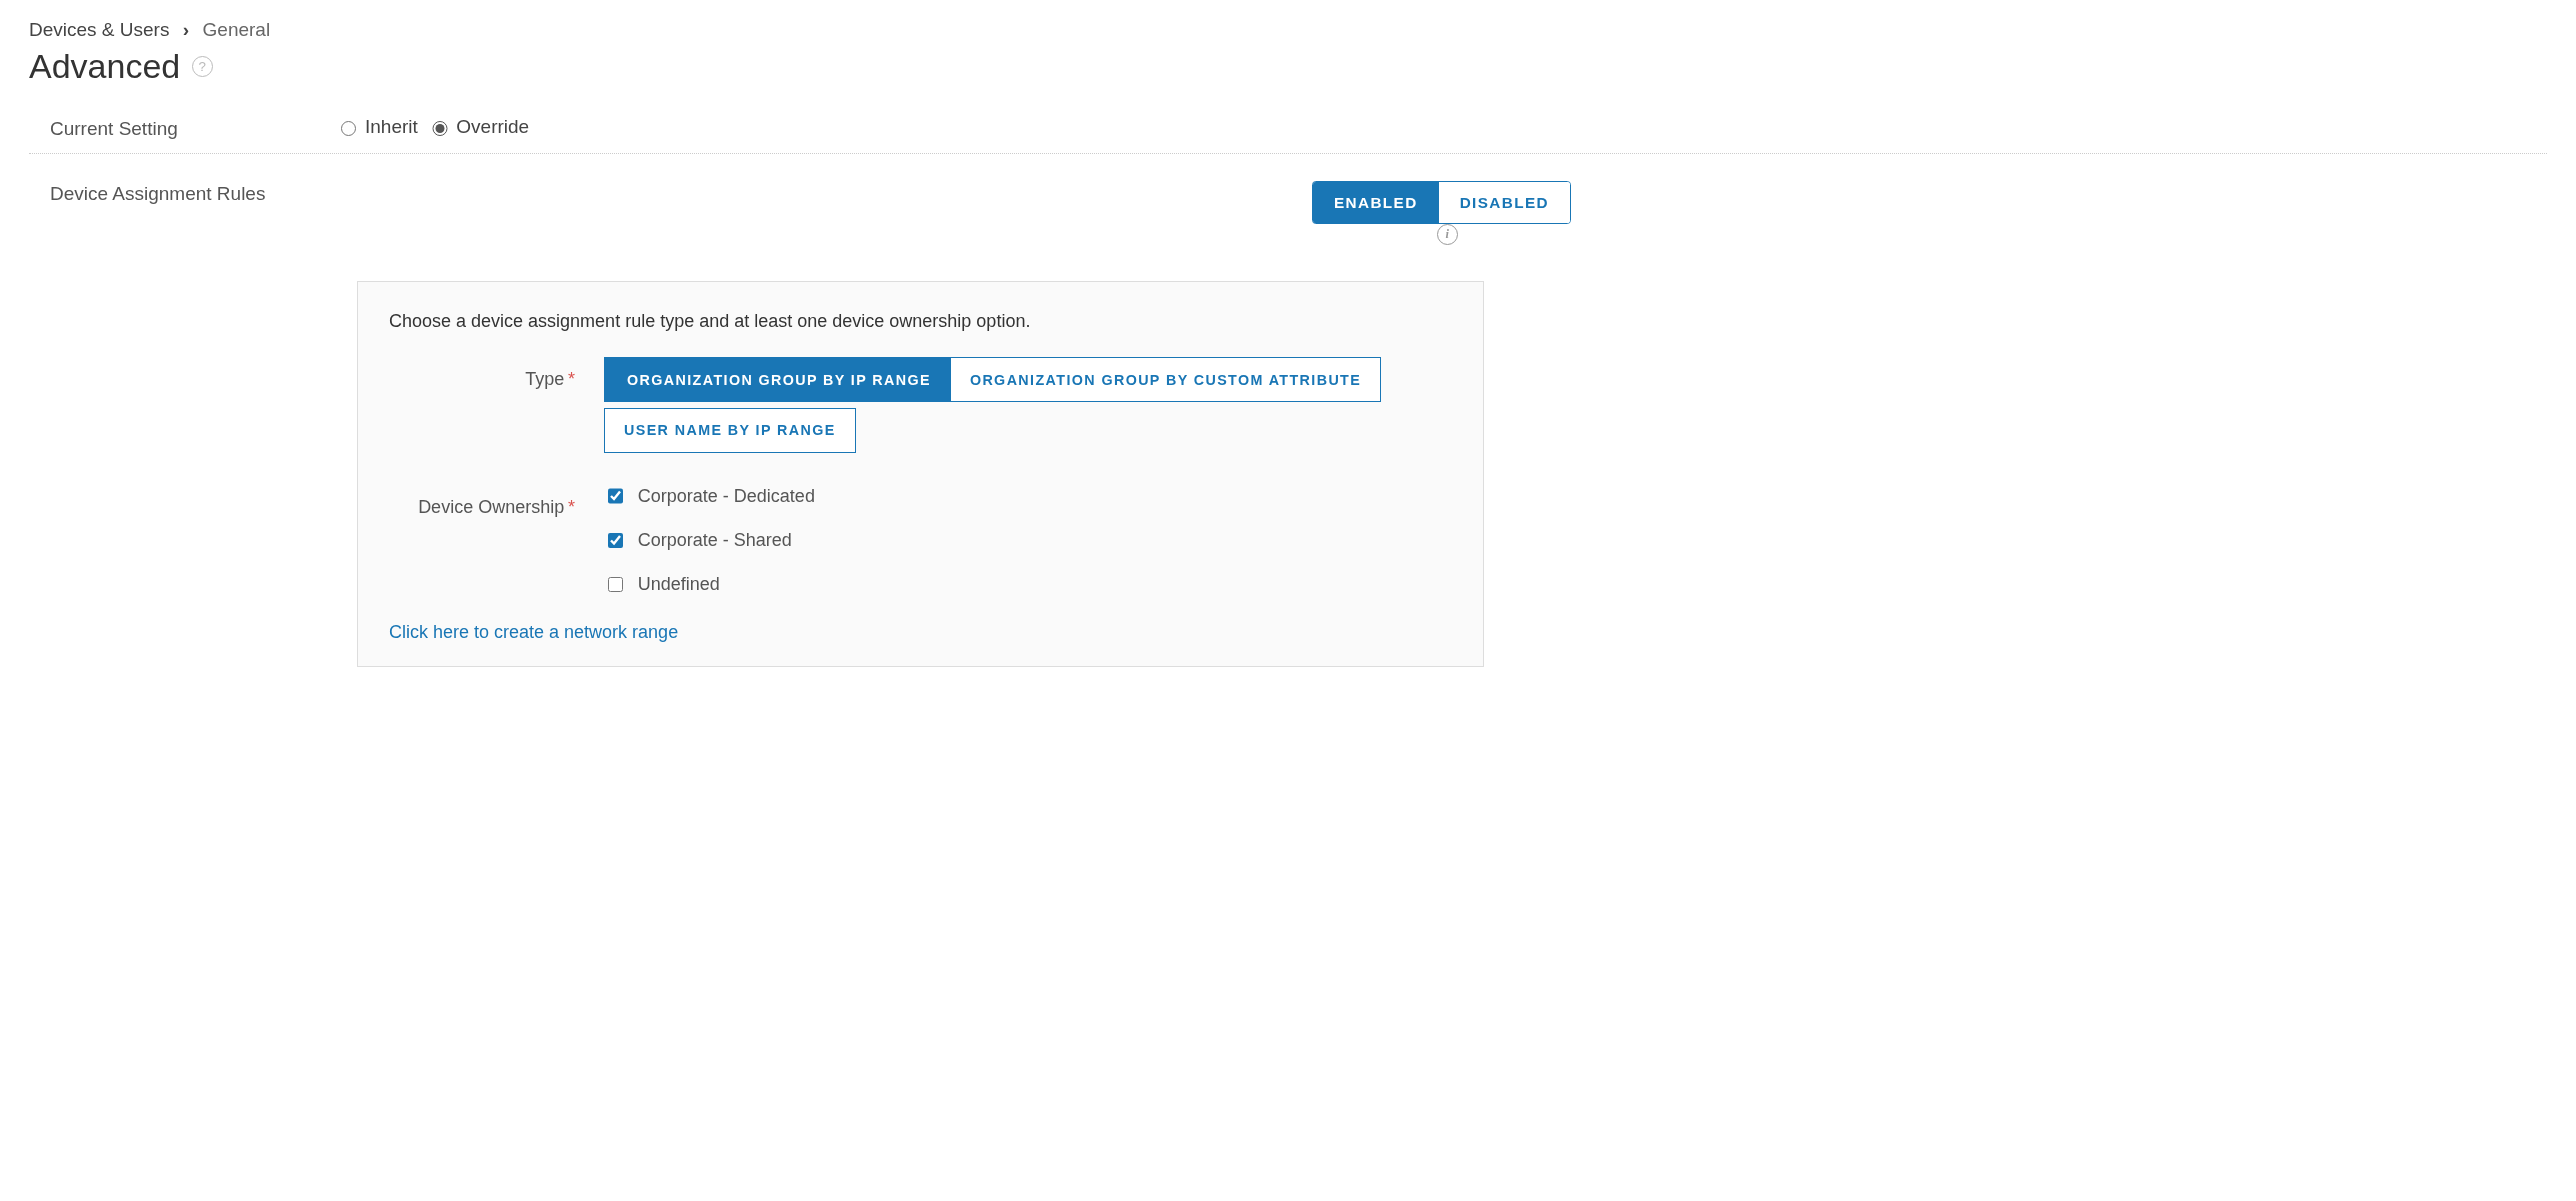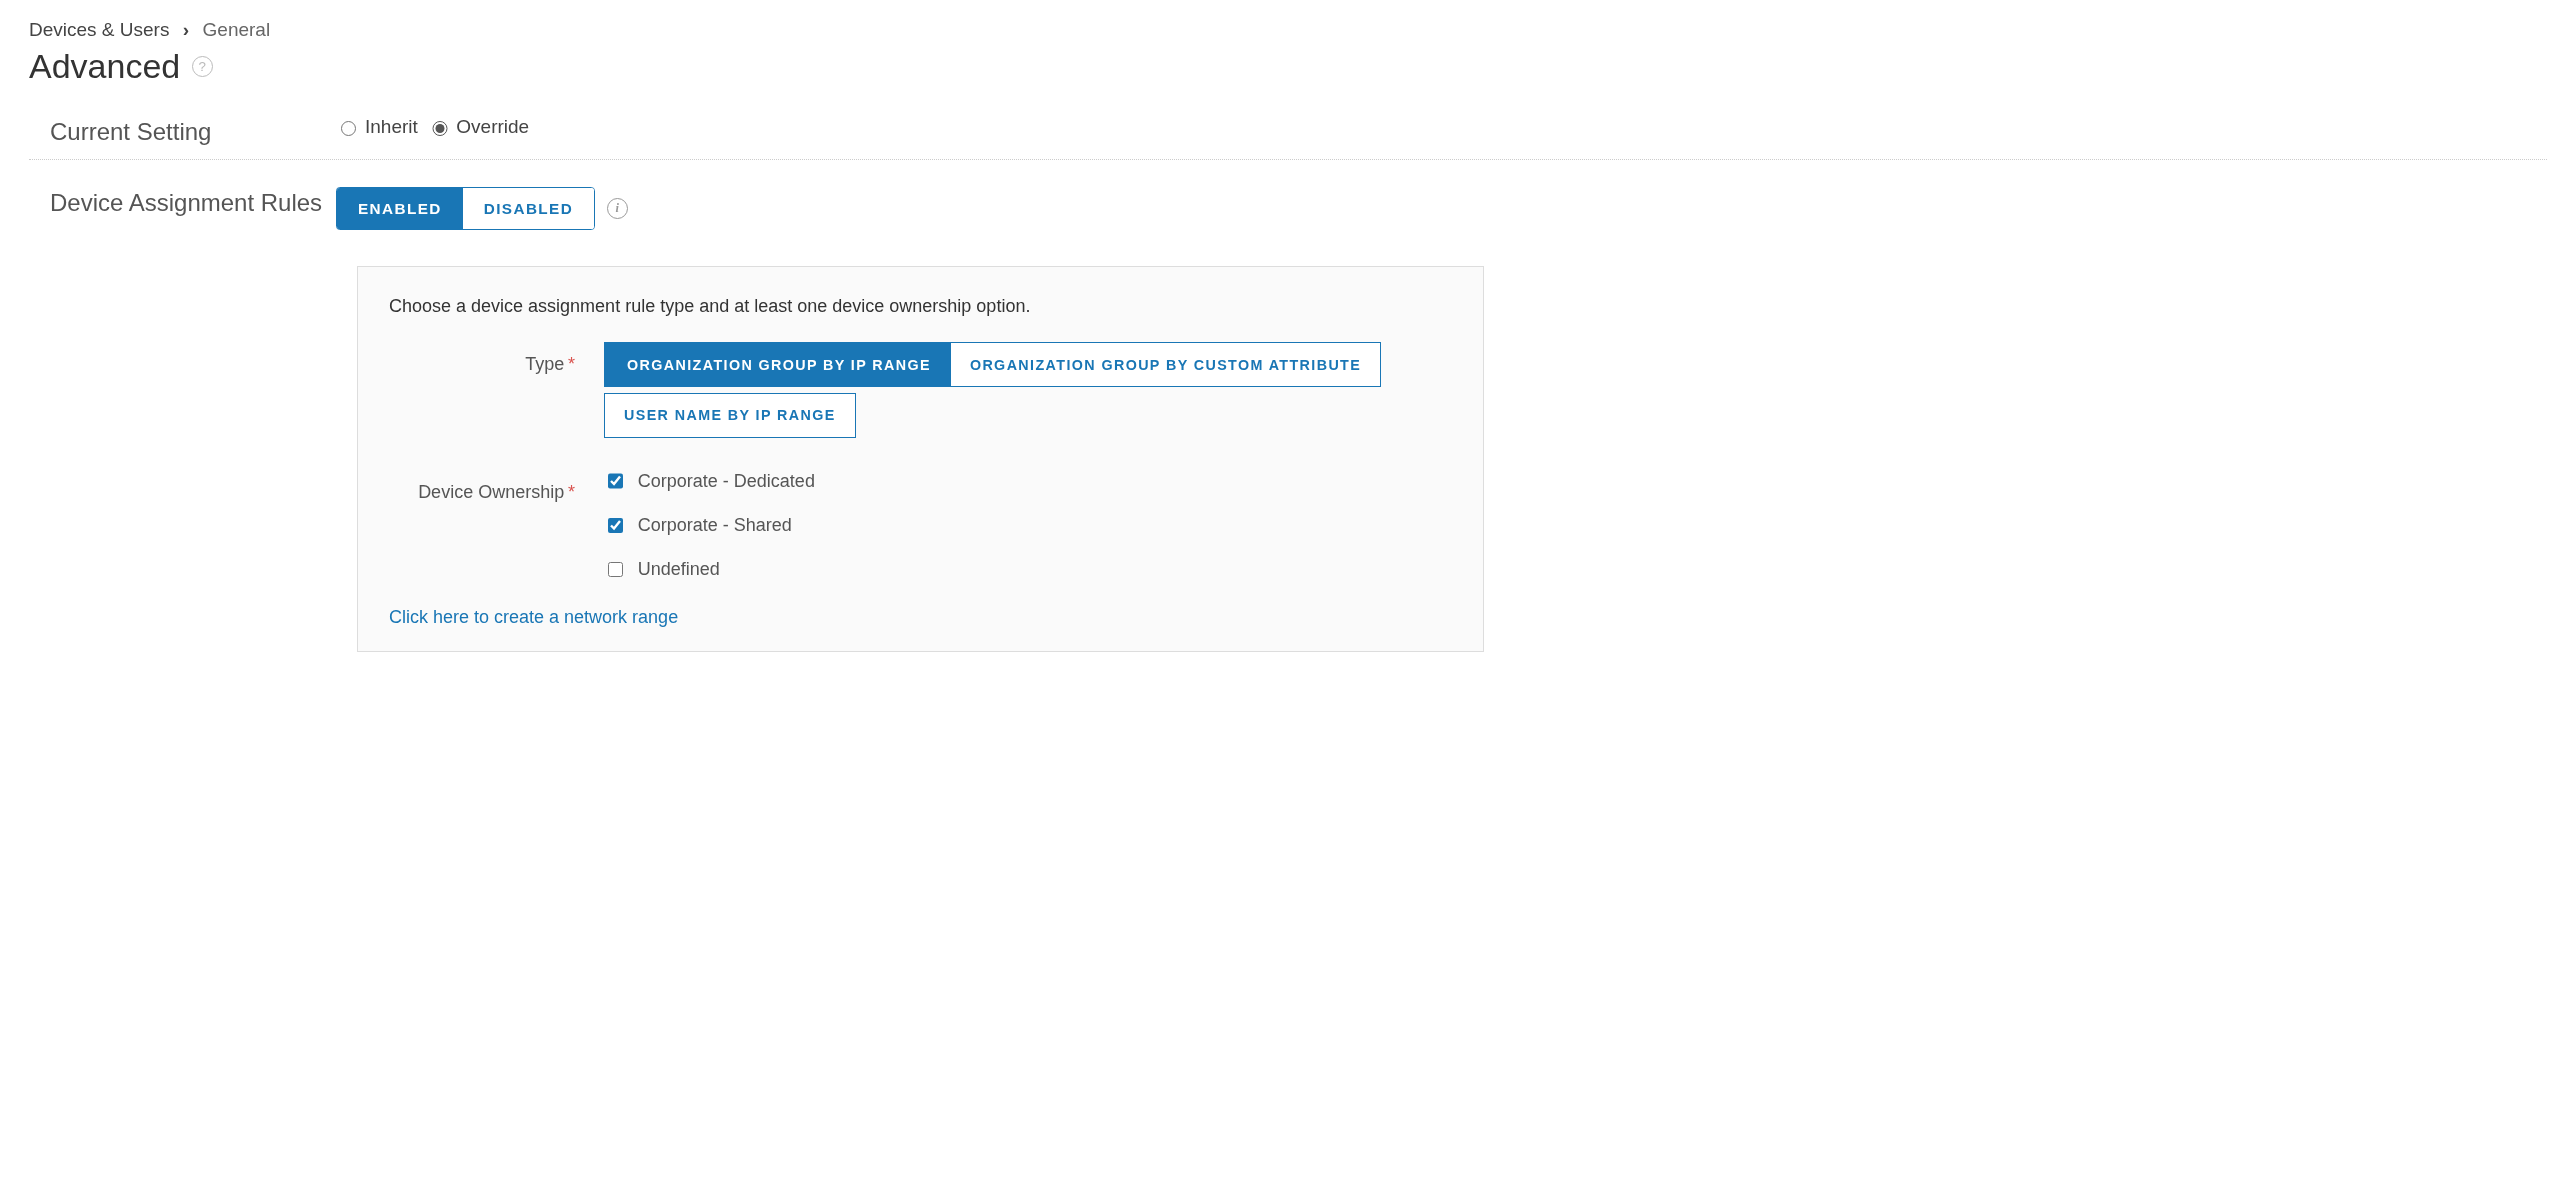--- a/index.html
+++ b/index.html
@@ -65,21 +65,21 @@
   .setting-row {
     display: flex;
     align-items: flex-start;
     padding: 9.5px 0 13.4px 21px;
   }
   .setting-row.dotted-bottom {
     border-bottom: 1px dotted #ccc;
   }
   .setting-label {
     width: 286px;
-    font-size: 24px;
+    font-size: 19px;
     color: #555;
     padding-top: 5.7px;
     flex-shrink: 0;
   }
   .setting-control {
     flex: 1;
     padding-top: 3.8px;
   }
   
   .radio-group {
@@ -262,21 +262,21 @@
         <label>
           <input type="radio" name="cs" checked="" style="">
           <span>Override</span>
         </label>
       </div>
     </div>
   </div>
 
   <div class="setting-row" style="padding-top:23px;">
     <div class="setting-label">Device Assignment Rules</div>
-    <div class="setting-control" style="display:flex;align-items:center;">
+    <div class="setting-control" style="display:flex;align-items:center;flex-direction:column;">
       <div class="toggle-group">
         <button class="toggle-btn active">ENABLED</button>
         <button class="toggle-btn">DISABLED</button>
       </div>
       <span class="info-icon">i</span>
     </div>
   </div>
 
   <div class="panel-wrap">
     <div class="rules-panel">

